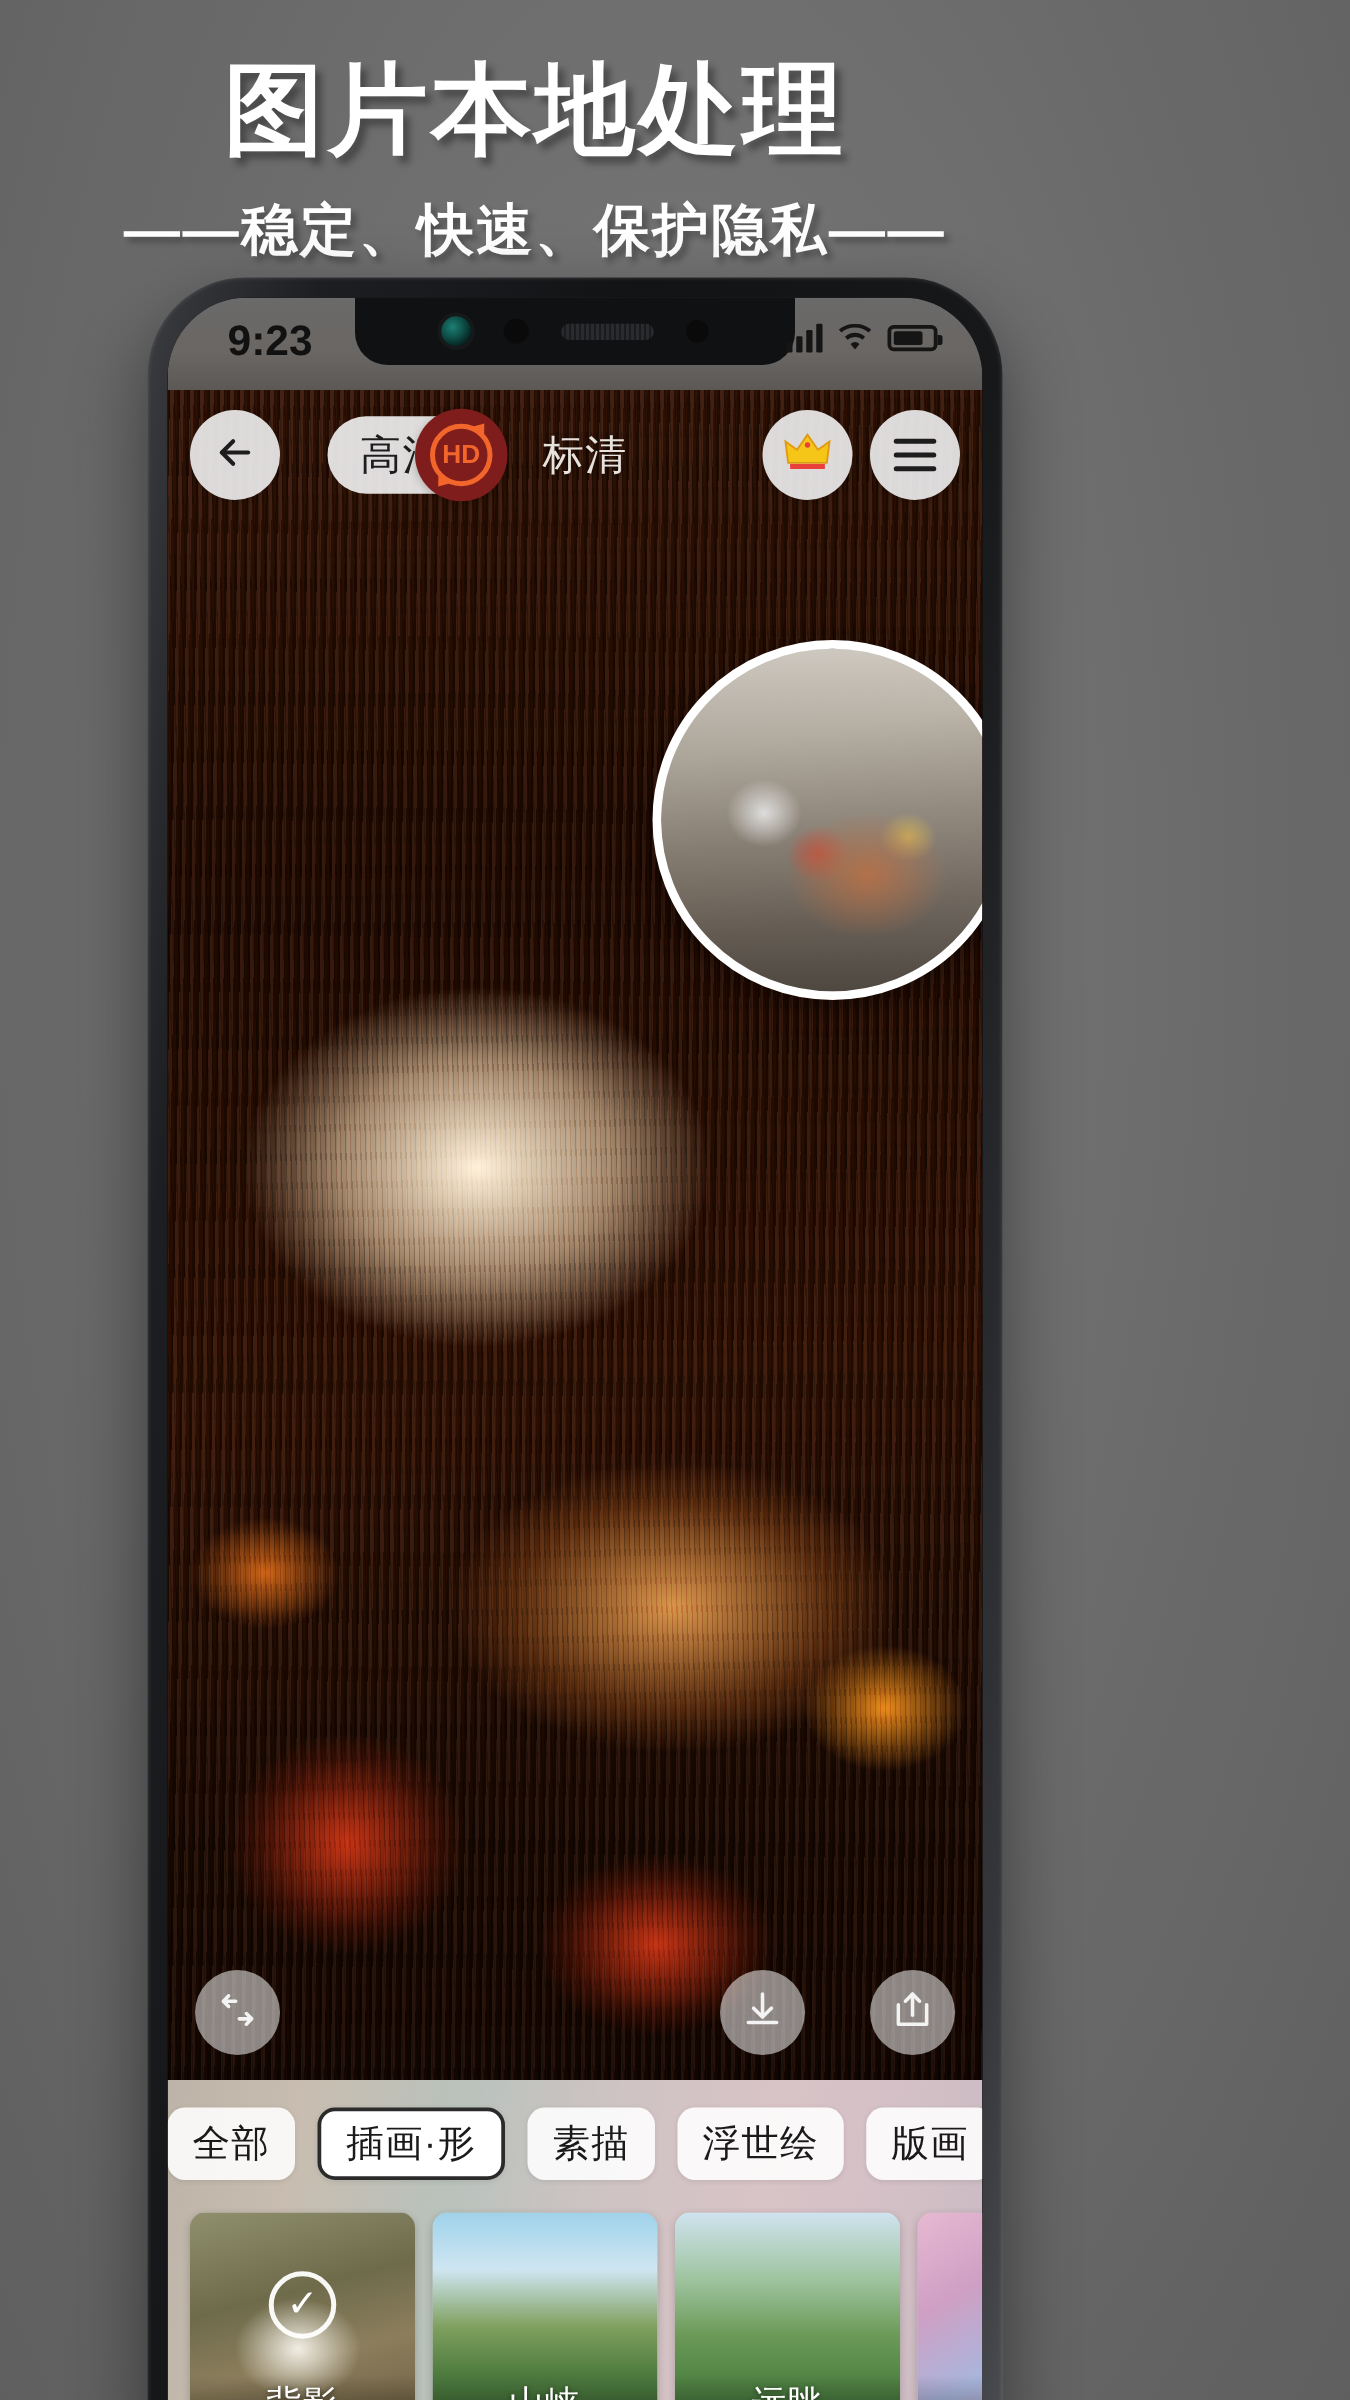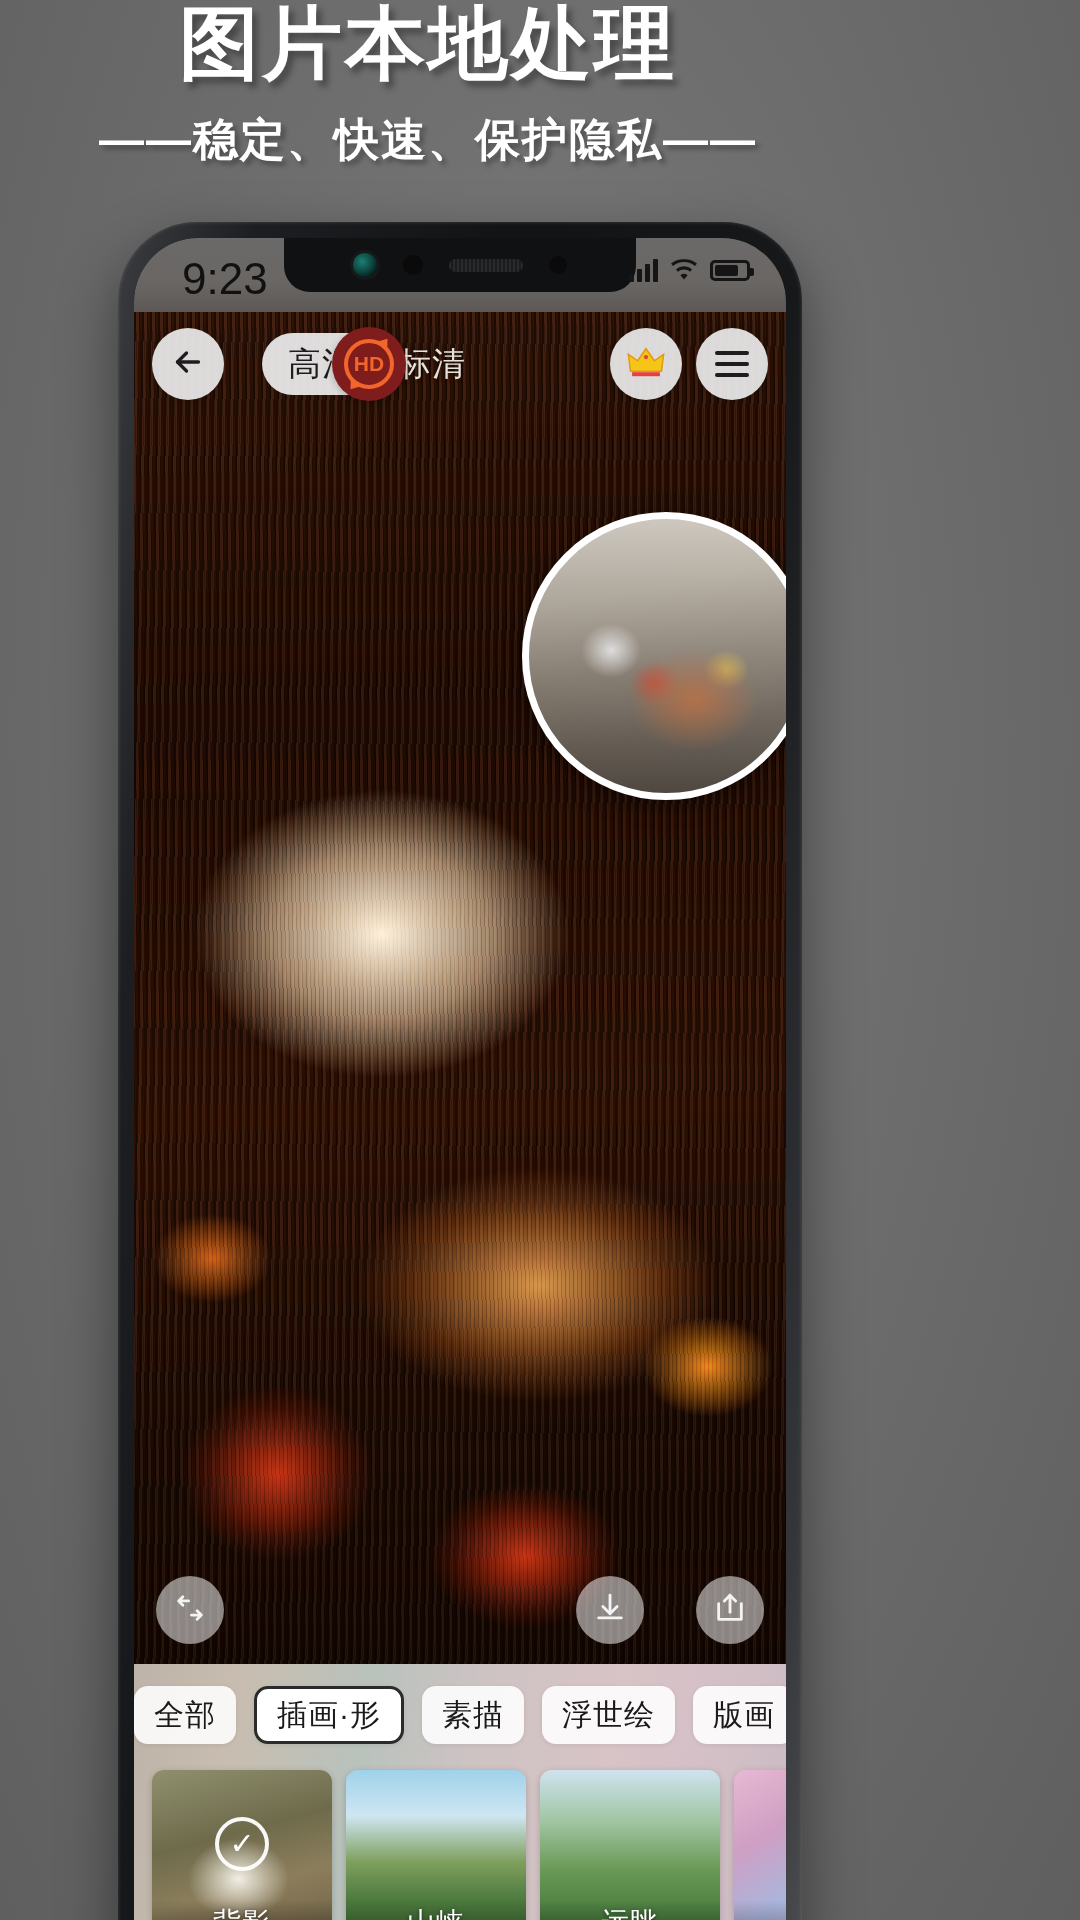--- a/index.html
+++ b/index.html
@@ -10,20 +10,21 @@
   }
   body {
     background: radial-gradient(ellipse at 50% 38%, #7d7d7d 0%, #6f6f6f 42%, #5f5f5f 100%);
     position: relative;
   }
 
   
   .promo {
     position: absolute; top: 0; left: 0; width: 856px;
     text-align: center;
+    padding-top: 44px;
   }
   .promo-title {
     font-size: 80px;
     font-weight: bold;
     color: #ffffff;
     letter-spacing: 3px;
     text-shadow: 5px 6px 6px rgba(0,0,0,.35);
     line-height: 1.1;
   }
   .promo-sub {
@@ -62,21 +63,21 @@
   }
 
   
   .statusbar {
     position: absolute; top: 0; left: 0; width: 652px; height: 74px;
     background: linear-gradient(180deg,#6a6a6a 0%, #6a6663 60%, #5c5855 100%);
     z-index: 6;
   }
   .status-time {
     position: absolute; left: 48px; top: 16px;
-    font-size: 44px; font-weight: 400; color: #111;
+    font-size: 34px; font-weight: 700; color: #111;
     letter-spacing: 0px;
   }
   .notch {
     position: absolute; left: 50%; transform: translateX(-50%); top: -6px;
     width: 352px; height: 60px;
     background: #101113;
     border-radius: 0 0 26px 26px;
     display: flex; align-items: center; justify-content: center; gap: 26px;
     padding-top: 6px;
   }
@@ -170,21 +171,21 @@
     font-size: 21px; font-weight: bold; color: #f2662c;
     position: relative;
   }
   .hd-badge::before, .hd-badge::after {
     content:''; position:absolute; width:0; height:0;
     border-left: 6px solid transparent; border-right: 6px solid transparent;
   }
   .hd-badge::before { border-bottom: 8px solid #f2662c; top: -5px; right: -1px; transform: rotate(38deg); }
   .hd-badge::after  { border-top: 8px solid #f2662c; bottom: -5px; left: -1px; transform: rotate(38deg); }
   .seg-off {
-    font-size: 33px; color: #e7e2dc; font-weight: 500; letter-spacing: 1px;
+    margin-left: 36px; font-size: 33px; color: #e7e2dc; font-weight: 500; letter-spacing: 1px;
     text-shadow: 0 1px 4px rgba(0,0,0,.5);
   }
   .tb-spacer { flex: 1 1 auto; }
   .crown { font-size: 34px; line-height: 1; }
   .menu-icon { display: flex; flex-direction: column; gap: 7px; }
   .menu-icon i { display:block; width: 34px; height: 4px; background:#1d1d1d; border-radius:2px; }
 
   
   .preview {
     position: absolute; right: -24px; top: 200px;

